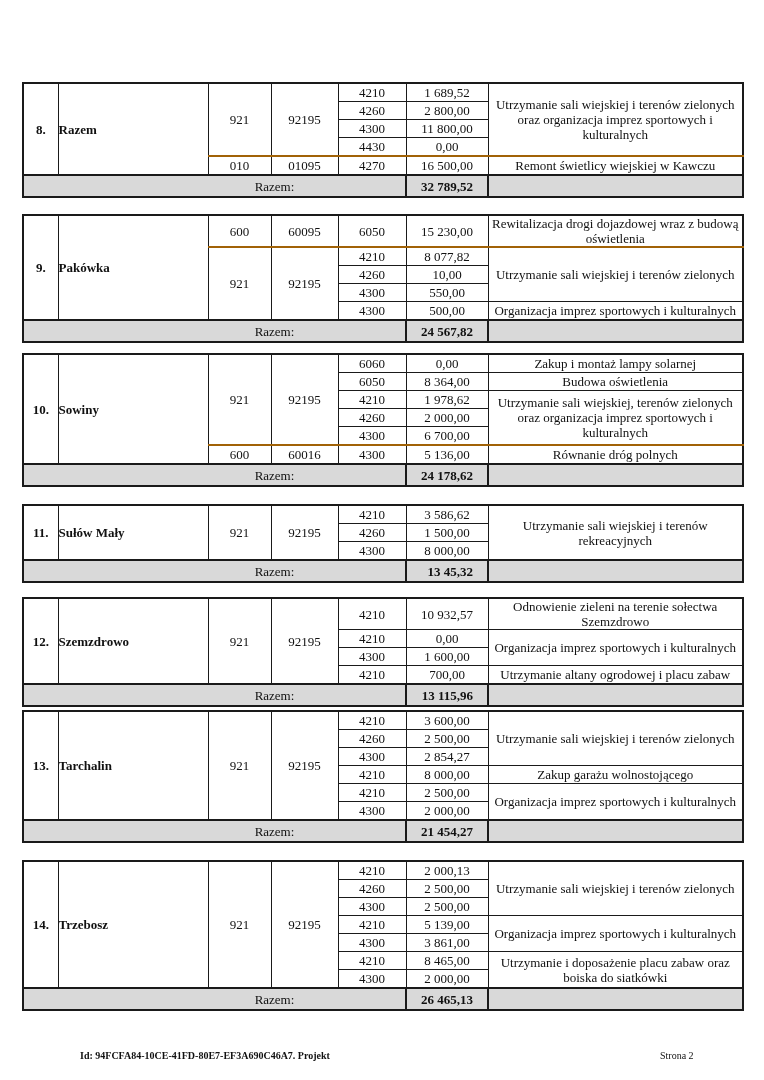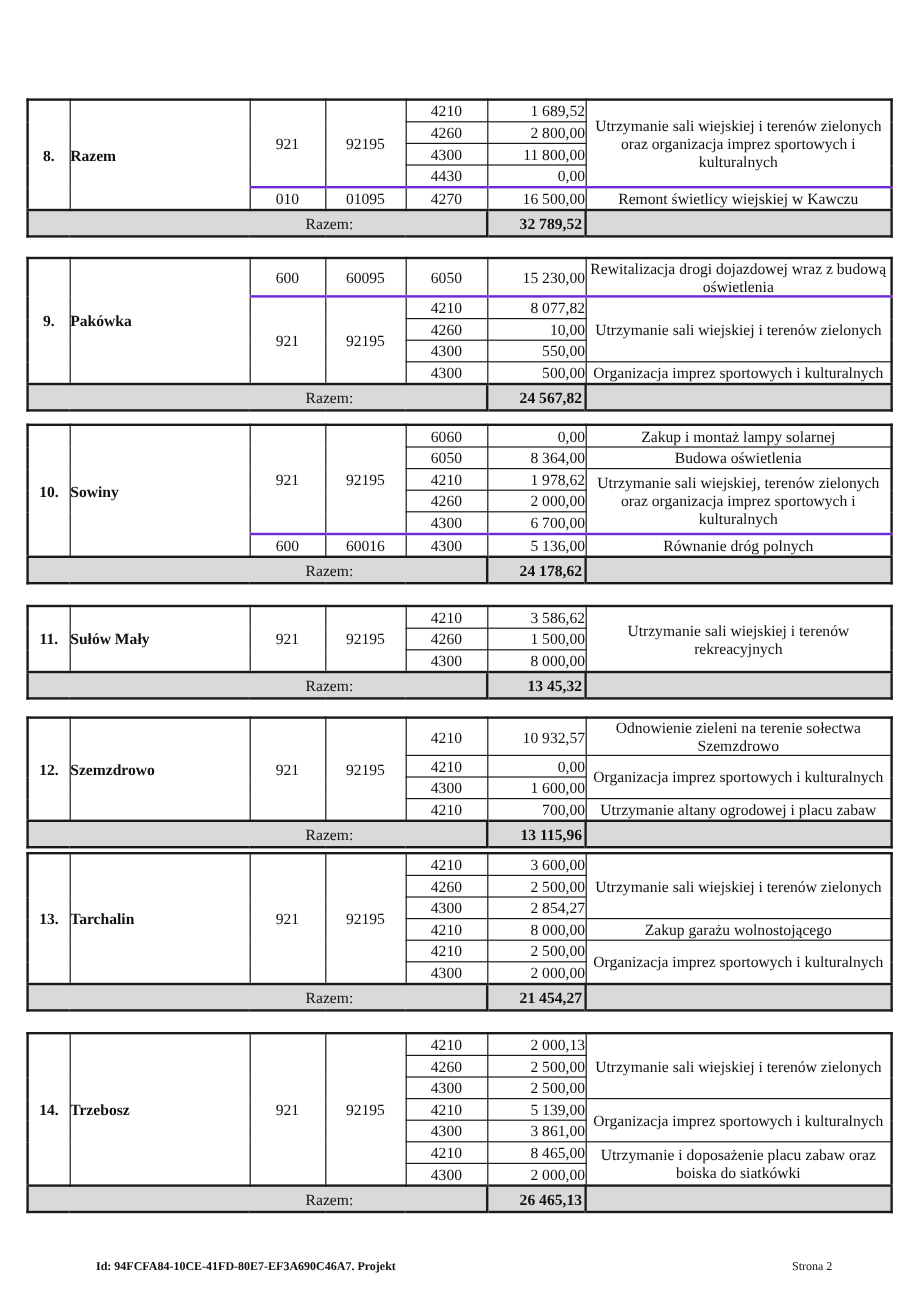--- a/index.html
+++ b/index.html
@@ -3,29 +3,29 @@
 <meta charset="utf-8">
 <style>
   html, body { margin:0; padding:0; background:#ffffff; }
   body { width:764px; height:1080px; position:relative; overflow:hidden;
          font-family:"Liberation Serif", "DejaVu Serif", serif; color:#111; }
   .section { position:absolute; left:22px; width:720px; }
   table.grid { border-collapse:collapse; width:720px; table-layout:fixed;
                border:2px solid #1a1a1a; }
   table.grid td { border:1px solid #1a1a1a; padding:0; height:17px;
                   font-size:13px; line-height:15px; vertical-align:middle; overflow:hidden; }
-  table.grid tr.grp td { border-top:2px solid #6d28d9; }
+  table.grid tr.grp td { border-top:2px solid #a16207; }
   td.lp { text-align:center; font-weight:bold; font-size:13px; }
   td.name { text-align:left; font-weight:bold; font-size:13px; padding-left:3px; }
   td.c { text-align:center; font-size:13px; }
-  td.amt { text-align:right; padding-right:2px; font-size:13px; }
+  td.amt { text-align:center; padding-right:2px; font-size:13px; }
   td.desc { text-align:center; font-size:10px; line-height:14px; padding:0 3px; }
   tr.total td { background:#d9d9d9; border-top:2px solid #1a1a1a; height:20px; }
   tr.total td.tl { text-align:center; font-weight:normal; font-size:13px; padding-left:120px; }
-  tr.total td.tamt { text-align:right; font-weight:bold; padding-right:2px; border-left:2px solid #1a1a1a; border-right:2px solid #1a1a1a; }
+  tr.total td.tamt { text-align:right; font-weight:bold; padding-right:14px; border-left:2px solid #1a1a1a; border-right:2px solid #1a1a1a; }
   .footer { position:absolute; top:1050px; font-size:10px; }
   .footer-left { left:80px;font-weight:bold; }
   .footer-right { left:660px; }
 </style>
 </head>
 <body>
 
 <div class="section" style="top:82px;">
 <table class="grid">
   <colgroup>

